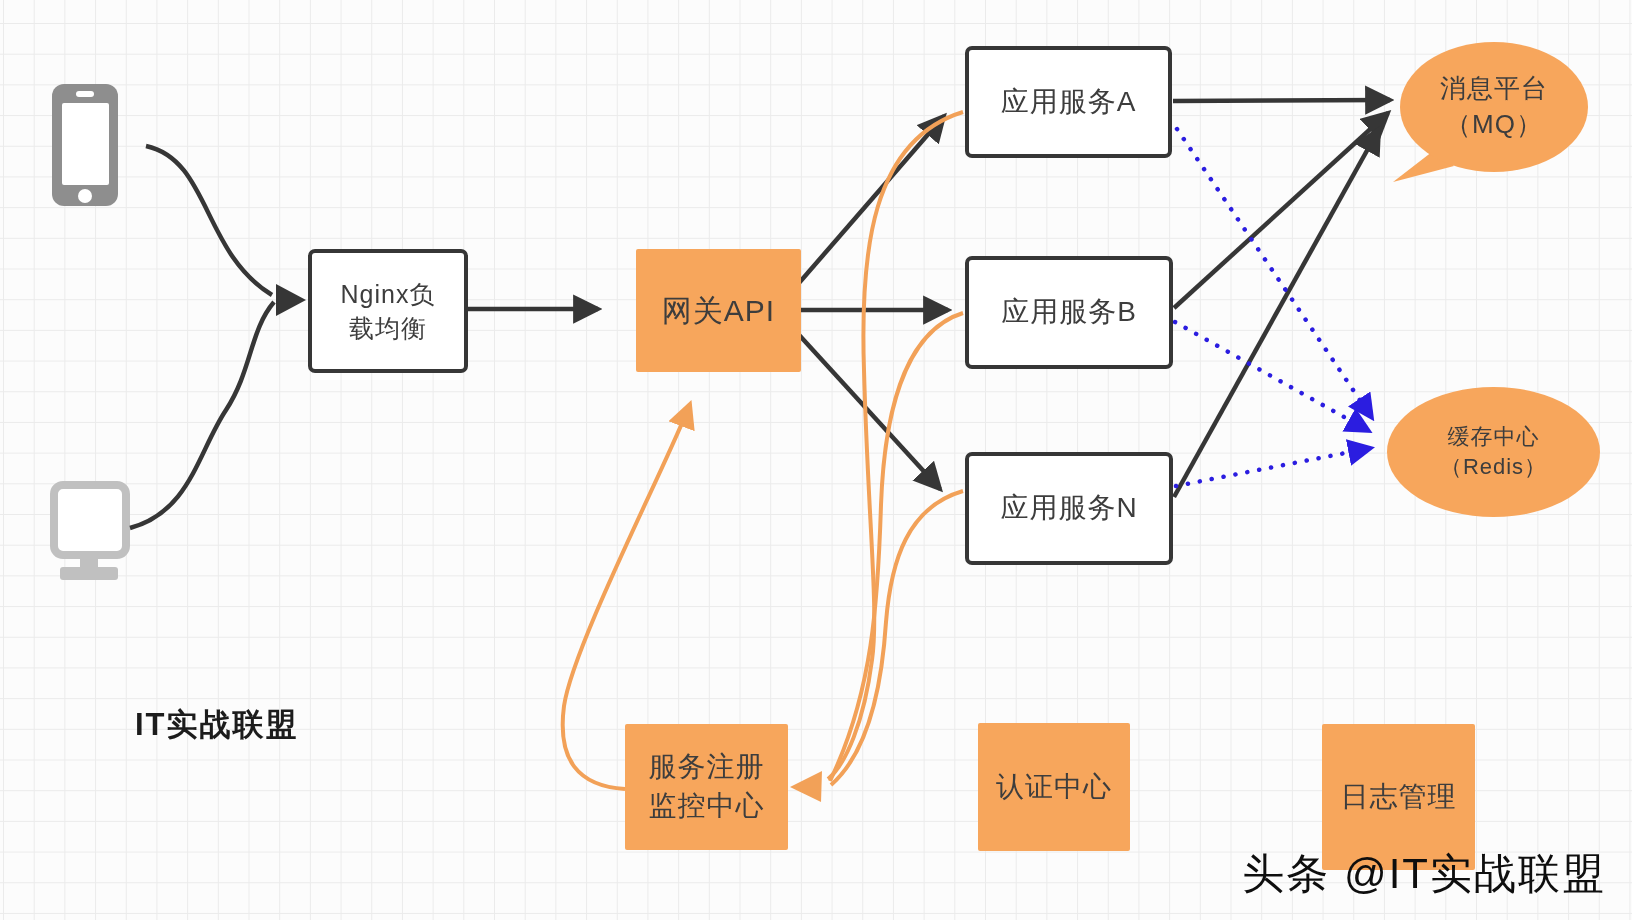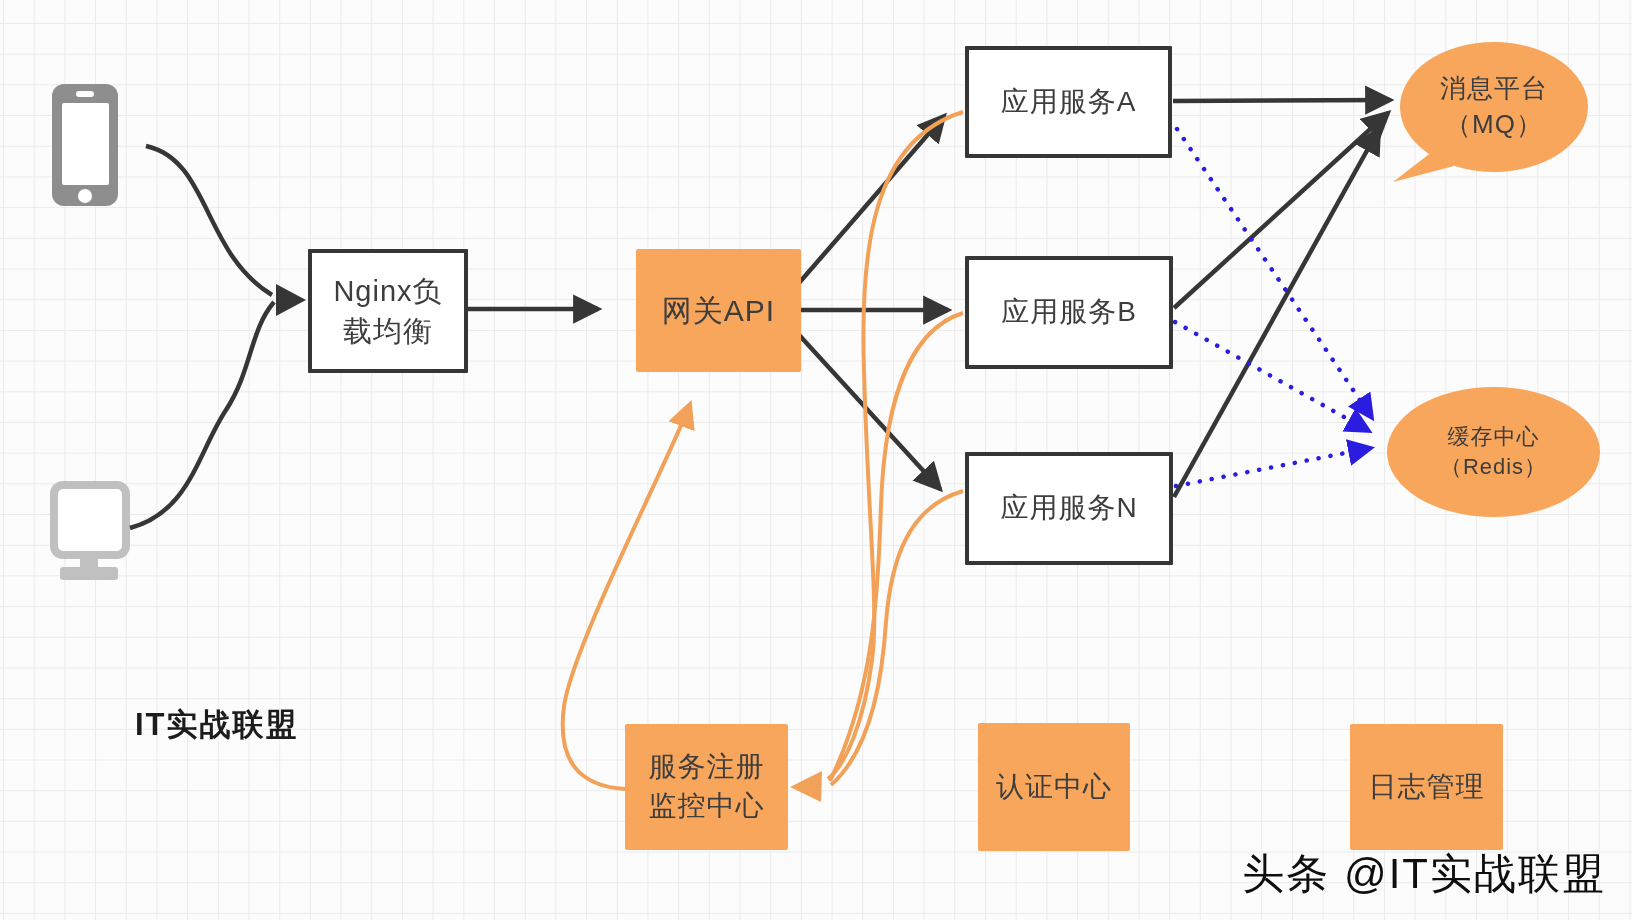--- a/index.html
+++ b/index.html
@@ -10,23 +10,23 @@
     background-image:
       linear-gradient(to right,#ebebeb 1px,transparent 1px),
       linear-gradient(to bottom,#ebebeb 1px,transparent 1px);
     background-size:30.7px 30.7px;
     background-position:3px 23px;
   }
   svg.wires{position:absolute;left:0;top:0;z-index:1;}
   .node{
     position:absolute;z-index:2;display:flex;align-items:center;justify-content:center;
     text-align:center;white-space:pre-line;color:#3d3d3d;
-    font-size:29px;line-height:1.38;letter-spacing:1px;
+    font-size:25px;line-height:1.38;letter-spacing:1px;
   }
-  .white-box{background:#ffffff;border:4px solid #363636;border-radius:1px;}
+  .white-box{background:#ffffff;border:4px solid #363636;border-radius:7px;}
   .orange-box{background:#F7A65C;border-radius:2px;}
   .bubble{background:#F7A65C;border-radius:50%;}
   .brand{
     position:absolute;z-index:2;font-size:31px;font-weight:bold;color:#1c1c1c;letter-spacing:2px;
   }
   .watermark{
     position:absolute;z-index:3;font-size:42px;font-weight:400;color:#0e0e0e;letter-spacing:2px;
   }
 </style>
 </head>
@@ -117,21 +117,21 @@
 
   <div class="node orange-box" style="left:625px;top:724px;width:163px;height:126px;font-size:28px;">
     <span>服务注册
 监控中心</span>
   </div>
 
   <div class="node orange-box" style="left:978px;top:723px;width:152px;height:128px;font-size:28px;">
     <span>认证中心</span>
   </div>
 
-  <div class="node orange-box" style="left:1322px;top:724px;width:153px;height:126px;font-size:28px;margin-left:28px;">
+  <div class="node orange-box" style="left:1322px;top:724px;width:153px;height:146px;font-size:28px;">
     <span>日志管理</span>
   </div>
 
   <div class="brand" style="left:135px;top:696px;margin-top:8px;">IT实战联盟</div>
 
   <div class="watermark" style="right:26px;bottom:18px;">头条 @IT实战联盟</div>
 
 </div>
 
 </body></html>

